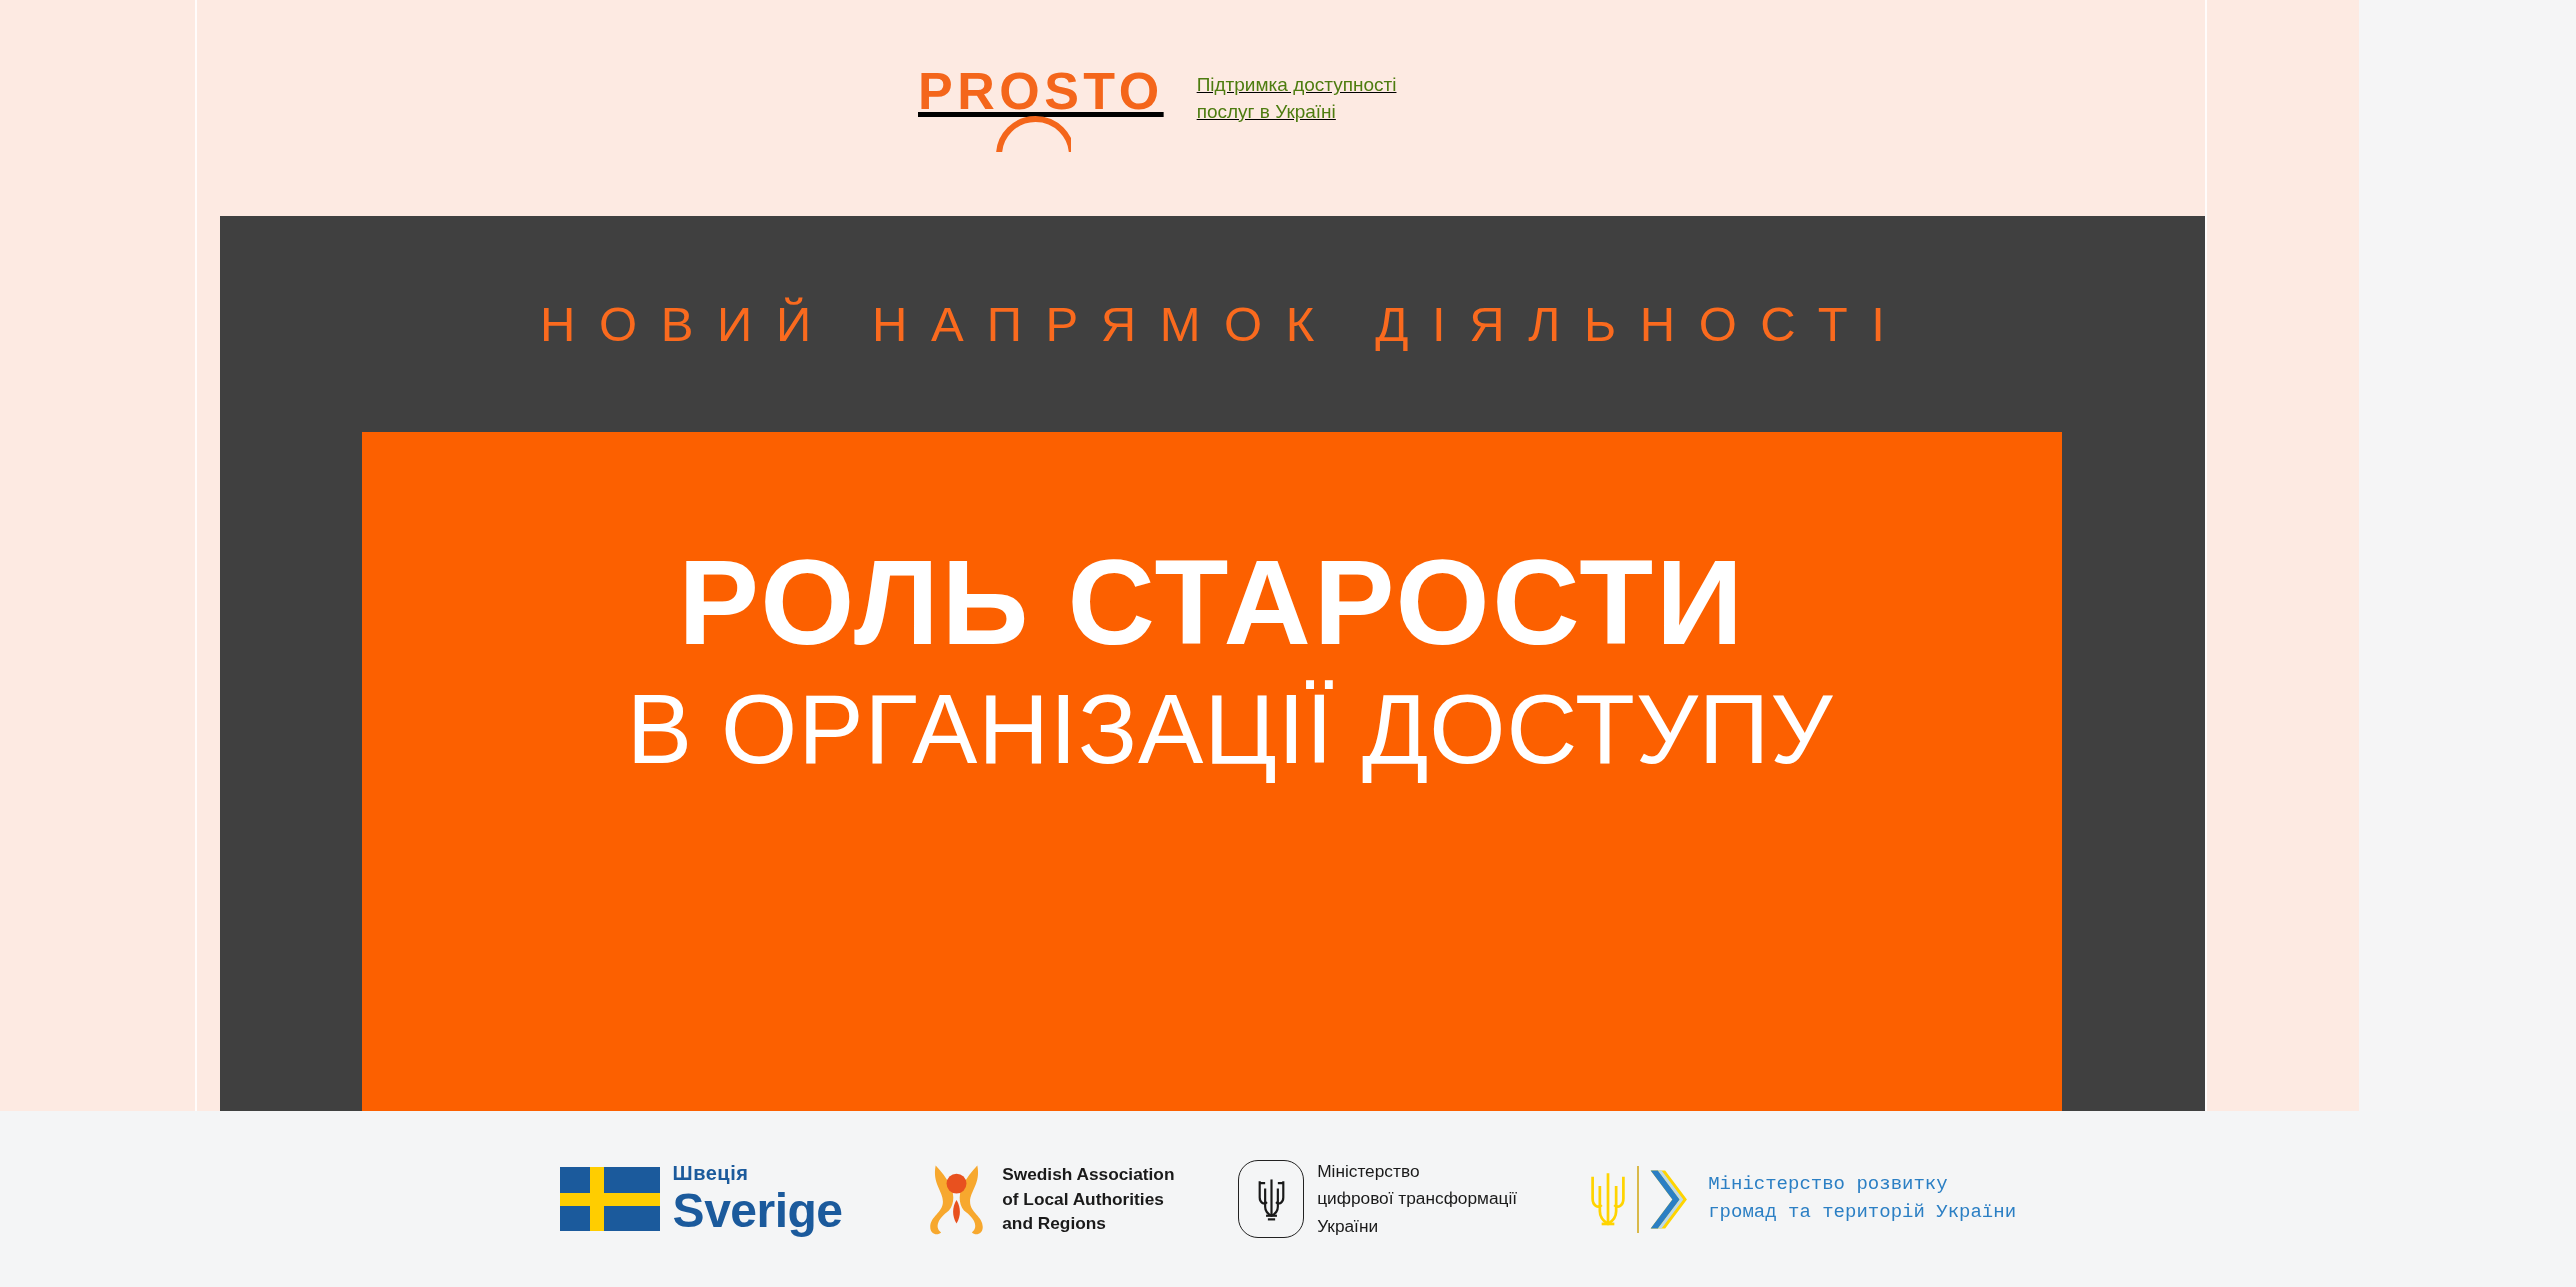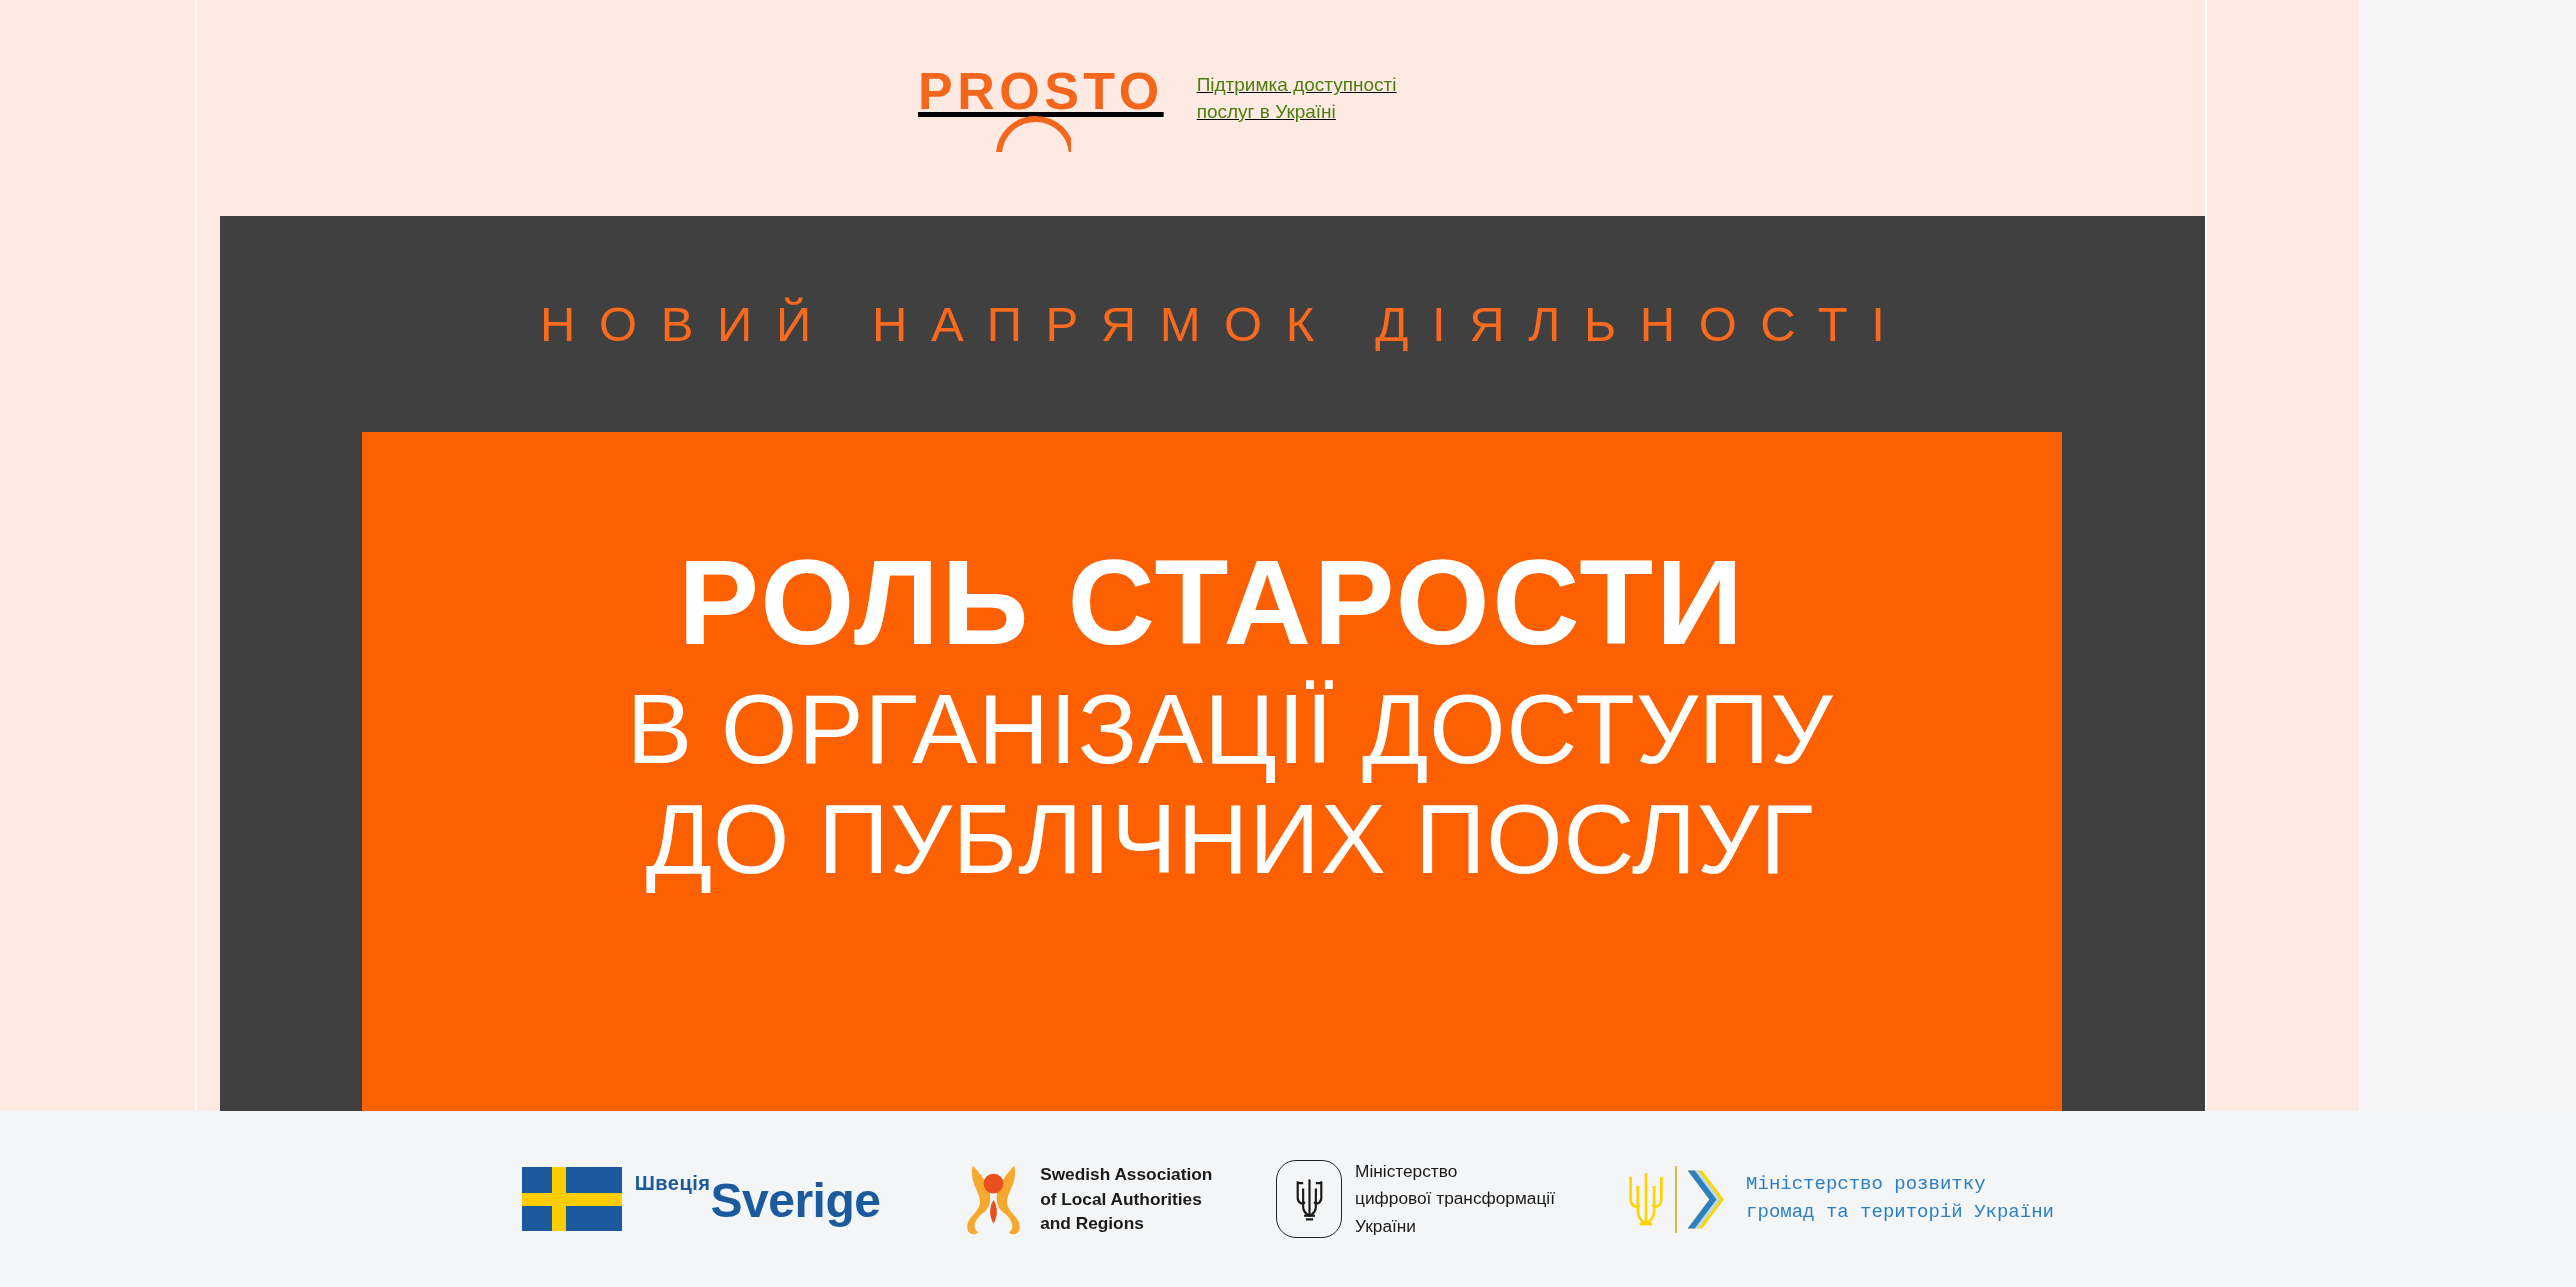--- a/index.html
+++ b/index.html
@@ -212,21 +212,21 @@
     background: #ffcd00;
   }
   .se-flag::after {
     content: "";
     position: absolute;
     top: 0; bottom: 0;
     left: 30px;
     width: 13.6px;
     background: #ffcd00;
   }
-  .se-text { display: flex; flex-direction: row; line-height: 1; }
+  .se-text { display: flex; flex-direction: column; line-height: 1; }
   .se-sv {
     font-family: "Liberation Sans", sans-serif;
     font-size: 20px;
     font-weight: 700;
     color: #1b5a9c;
     letter-spacing: 0.5px;
   }
   .se-en {
     font-family: "Liberation Sans", sans-serif;
     font-size: 48px;
@@ -299,21 +299,20 @@
 
   <div class="peach-panel">
 
     <div class="eyebrow">НОВИЙ НАПРЯМОК ДІЯЛЬНОСТІ</div>
 
     <div class="orange-block" style="left:142px; top:216px; width:1700px; height:679px;">
       <div class="title-wrap">
         <div class="title-main">РОЛЬ СТАРОСТИ</div>
         <div class="title-sub">
           <span class="line1">В ОРГАНІЗАЦІЇ ДОСТУПУ</span>
-          <span class="line2">ДО ПУБЛІЧНИХ ПОСЛУГ</span>
         </div>
       </div>
     </div>
 
   </div>
 
   <div class="guide-line-right"></div>
 
   <div class="footer">
     <div class="footer-inner">

